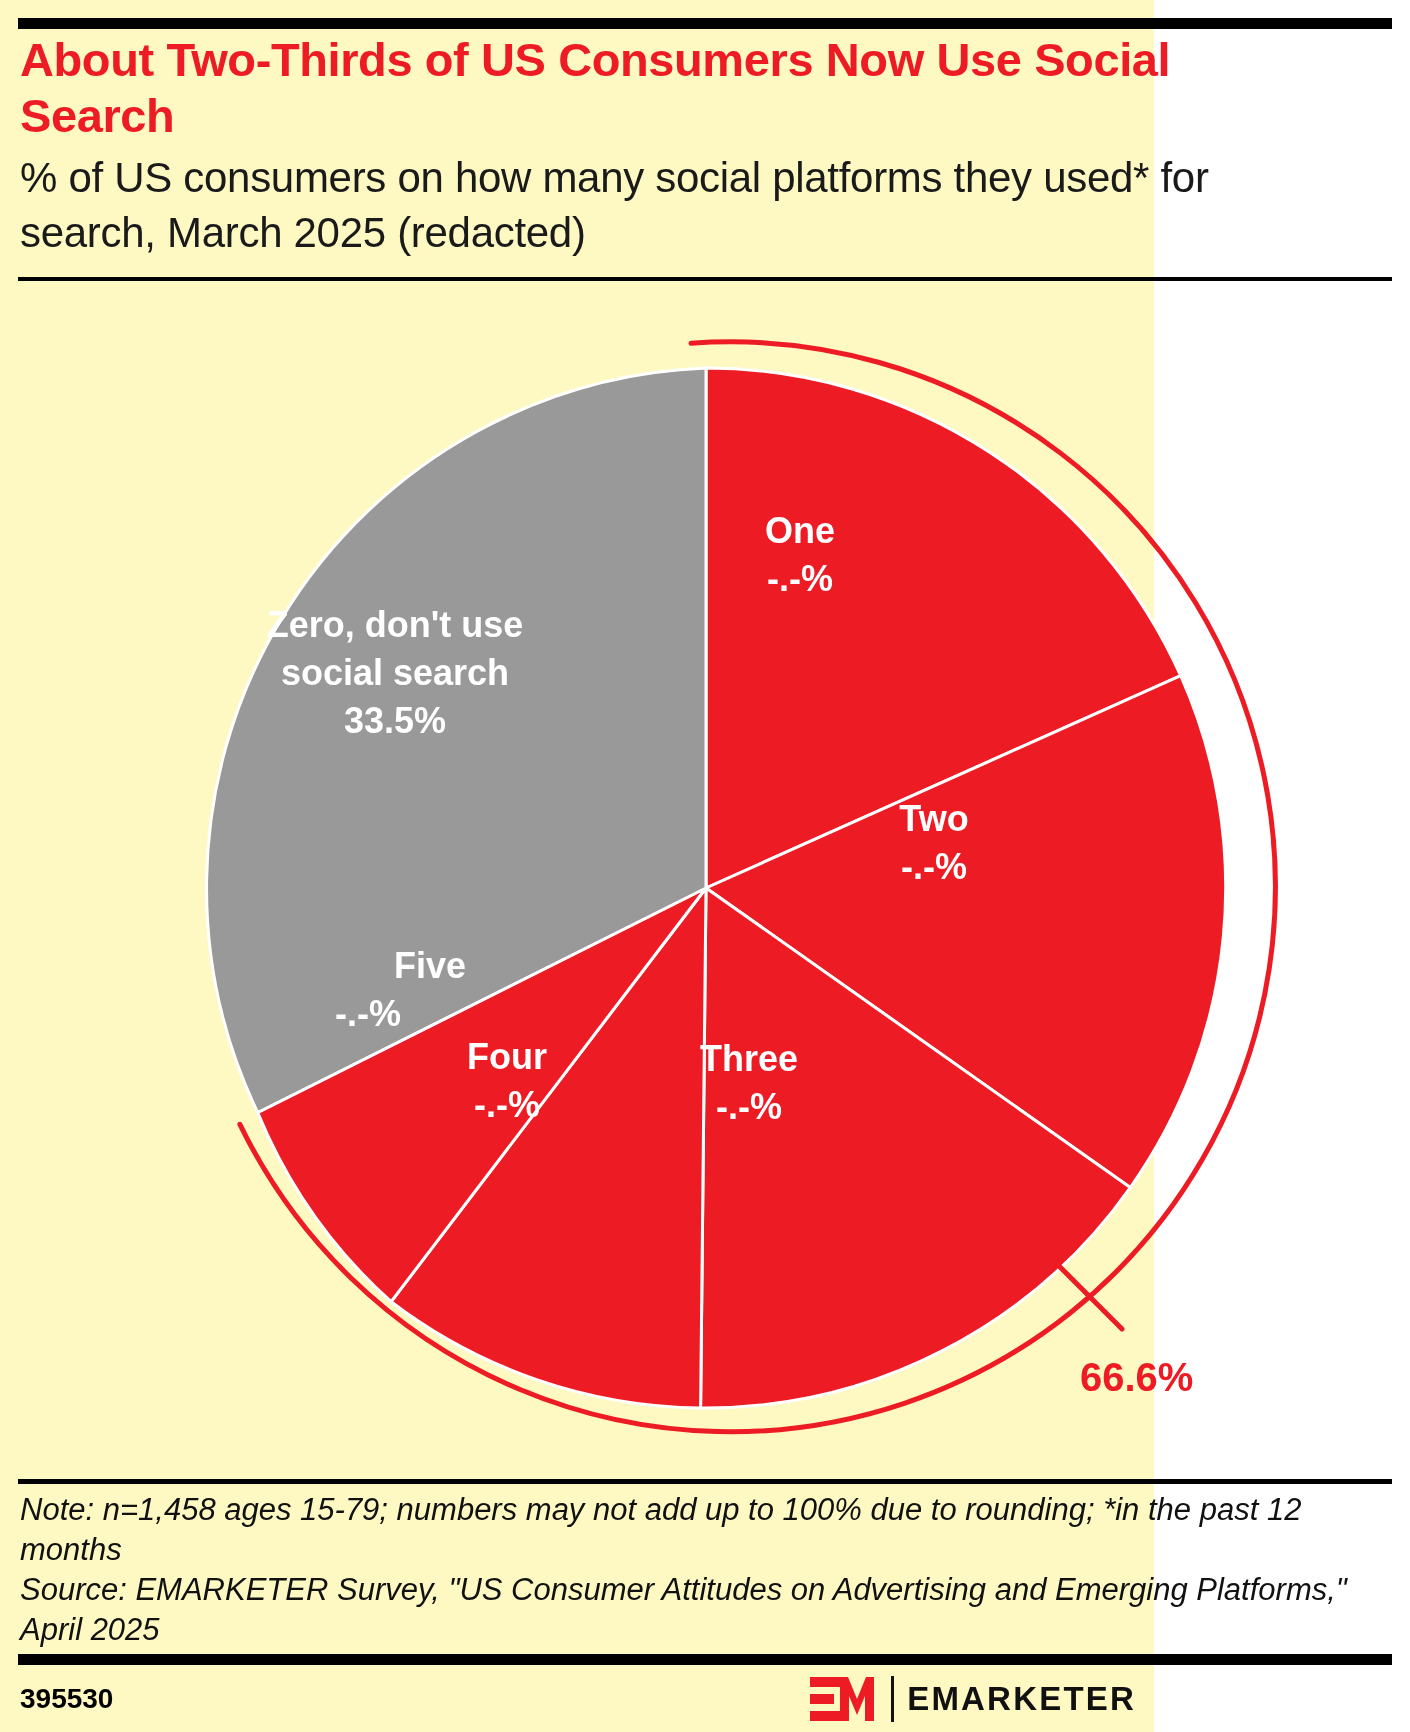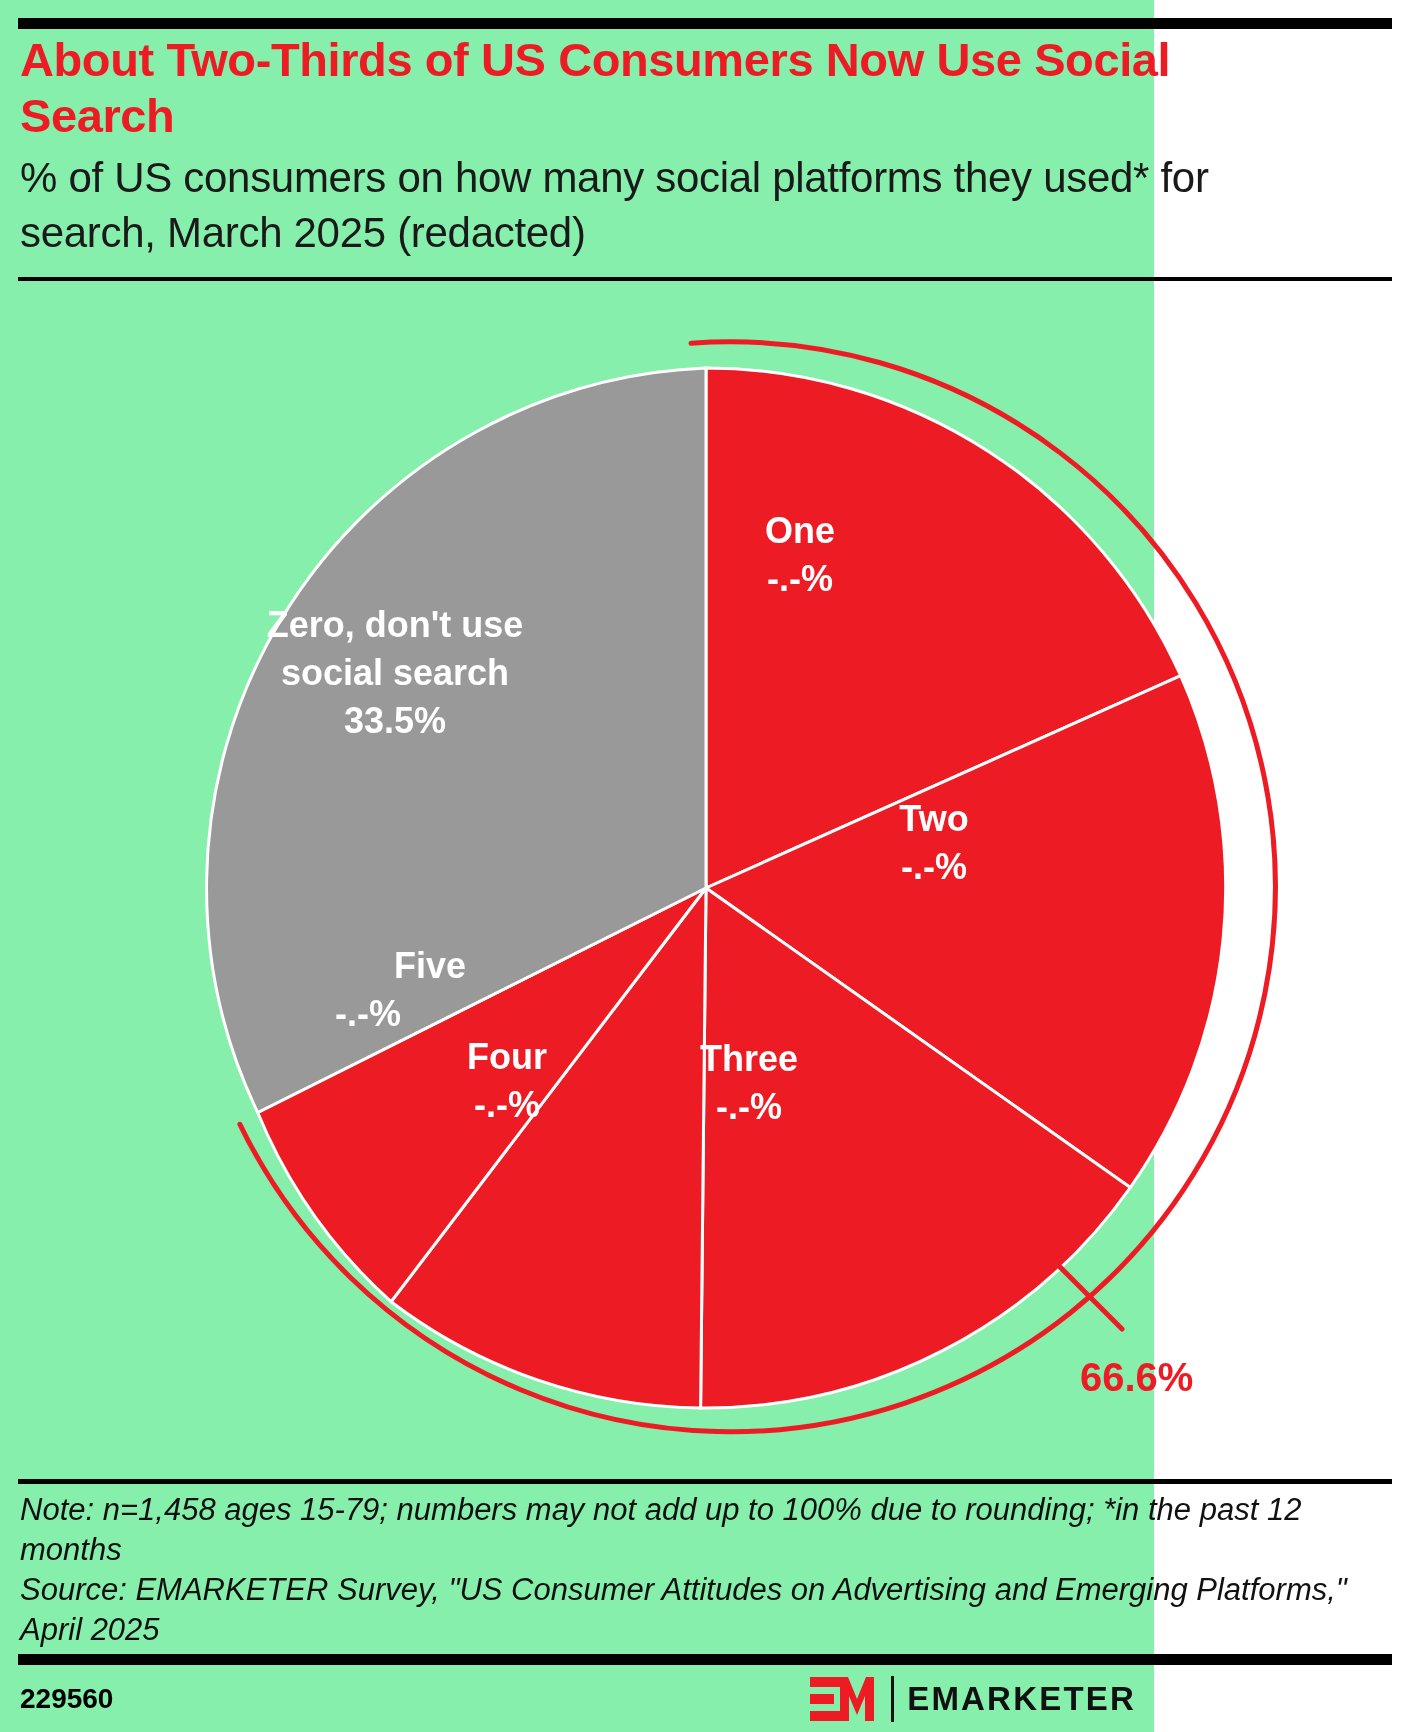--- a/index.html
+++ b/index.html
@@ -13,21 +13,21 @@
     font-family: "Liberation Sans", sans-serif;
     position: relative;
     overflow: hidden;
   }
 
   .page {
     position: absolute;
     left: 0; top: 0;
     width: 1154px;
     height: 1732px;
-    background: #86efac;
+    background: #fef9c3;
   }
 
   
   .rule-top {
     position: absolute;
     left: 18px;
     top: 18px;
     width: 1374px;
     height: 11px;
     background: #000000;
@@ -221,21 +221,21 @@
 
   <div class="rule-above-note"></div>
 
   <div class="notes">
     <div>Note: n=1,458 ages 15-79; numbers may not add up to 100% due to rounding; *in the past 12 months</div>
     <div>Source: EMARKETER Survey, "US Consumer Attitudes on Advertising and Emerging Platforms," April 2025</div>
   </div>
 
   <div class="rule-bottom"></div>
 
-  <div class="footer-id">229560</div>
+  <div class="footer-id">395530</div>
 
   <div class="logo">
     <span class="logo-mark">
       <svg width="68" height="46" viewBox="0 0 68 46">
         <rect x="0" y="1" width="30" height="10" fill="#ed1c24"></rect>
         <rect x="0" y="18" width="24" height="10" fill="#ed1c24"></rect>
         <rect x="0" y="35" width="30" height="10" fill="#ed1c24"></rect>
         <polygon points="30,1 38,1 47,23 56,1 64,1 64,45 55,45 55,20 47,39 39,20 39,45 30,45" fill="#ed1c24"></polygon>
       </svg>
     </span>

